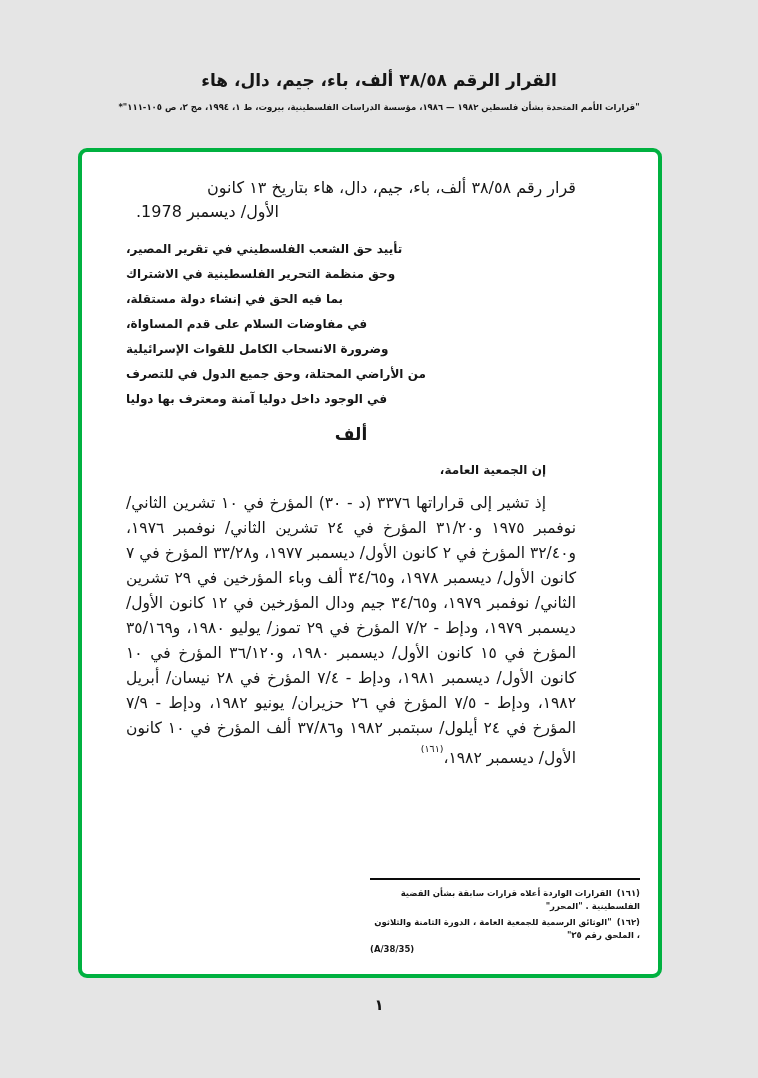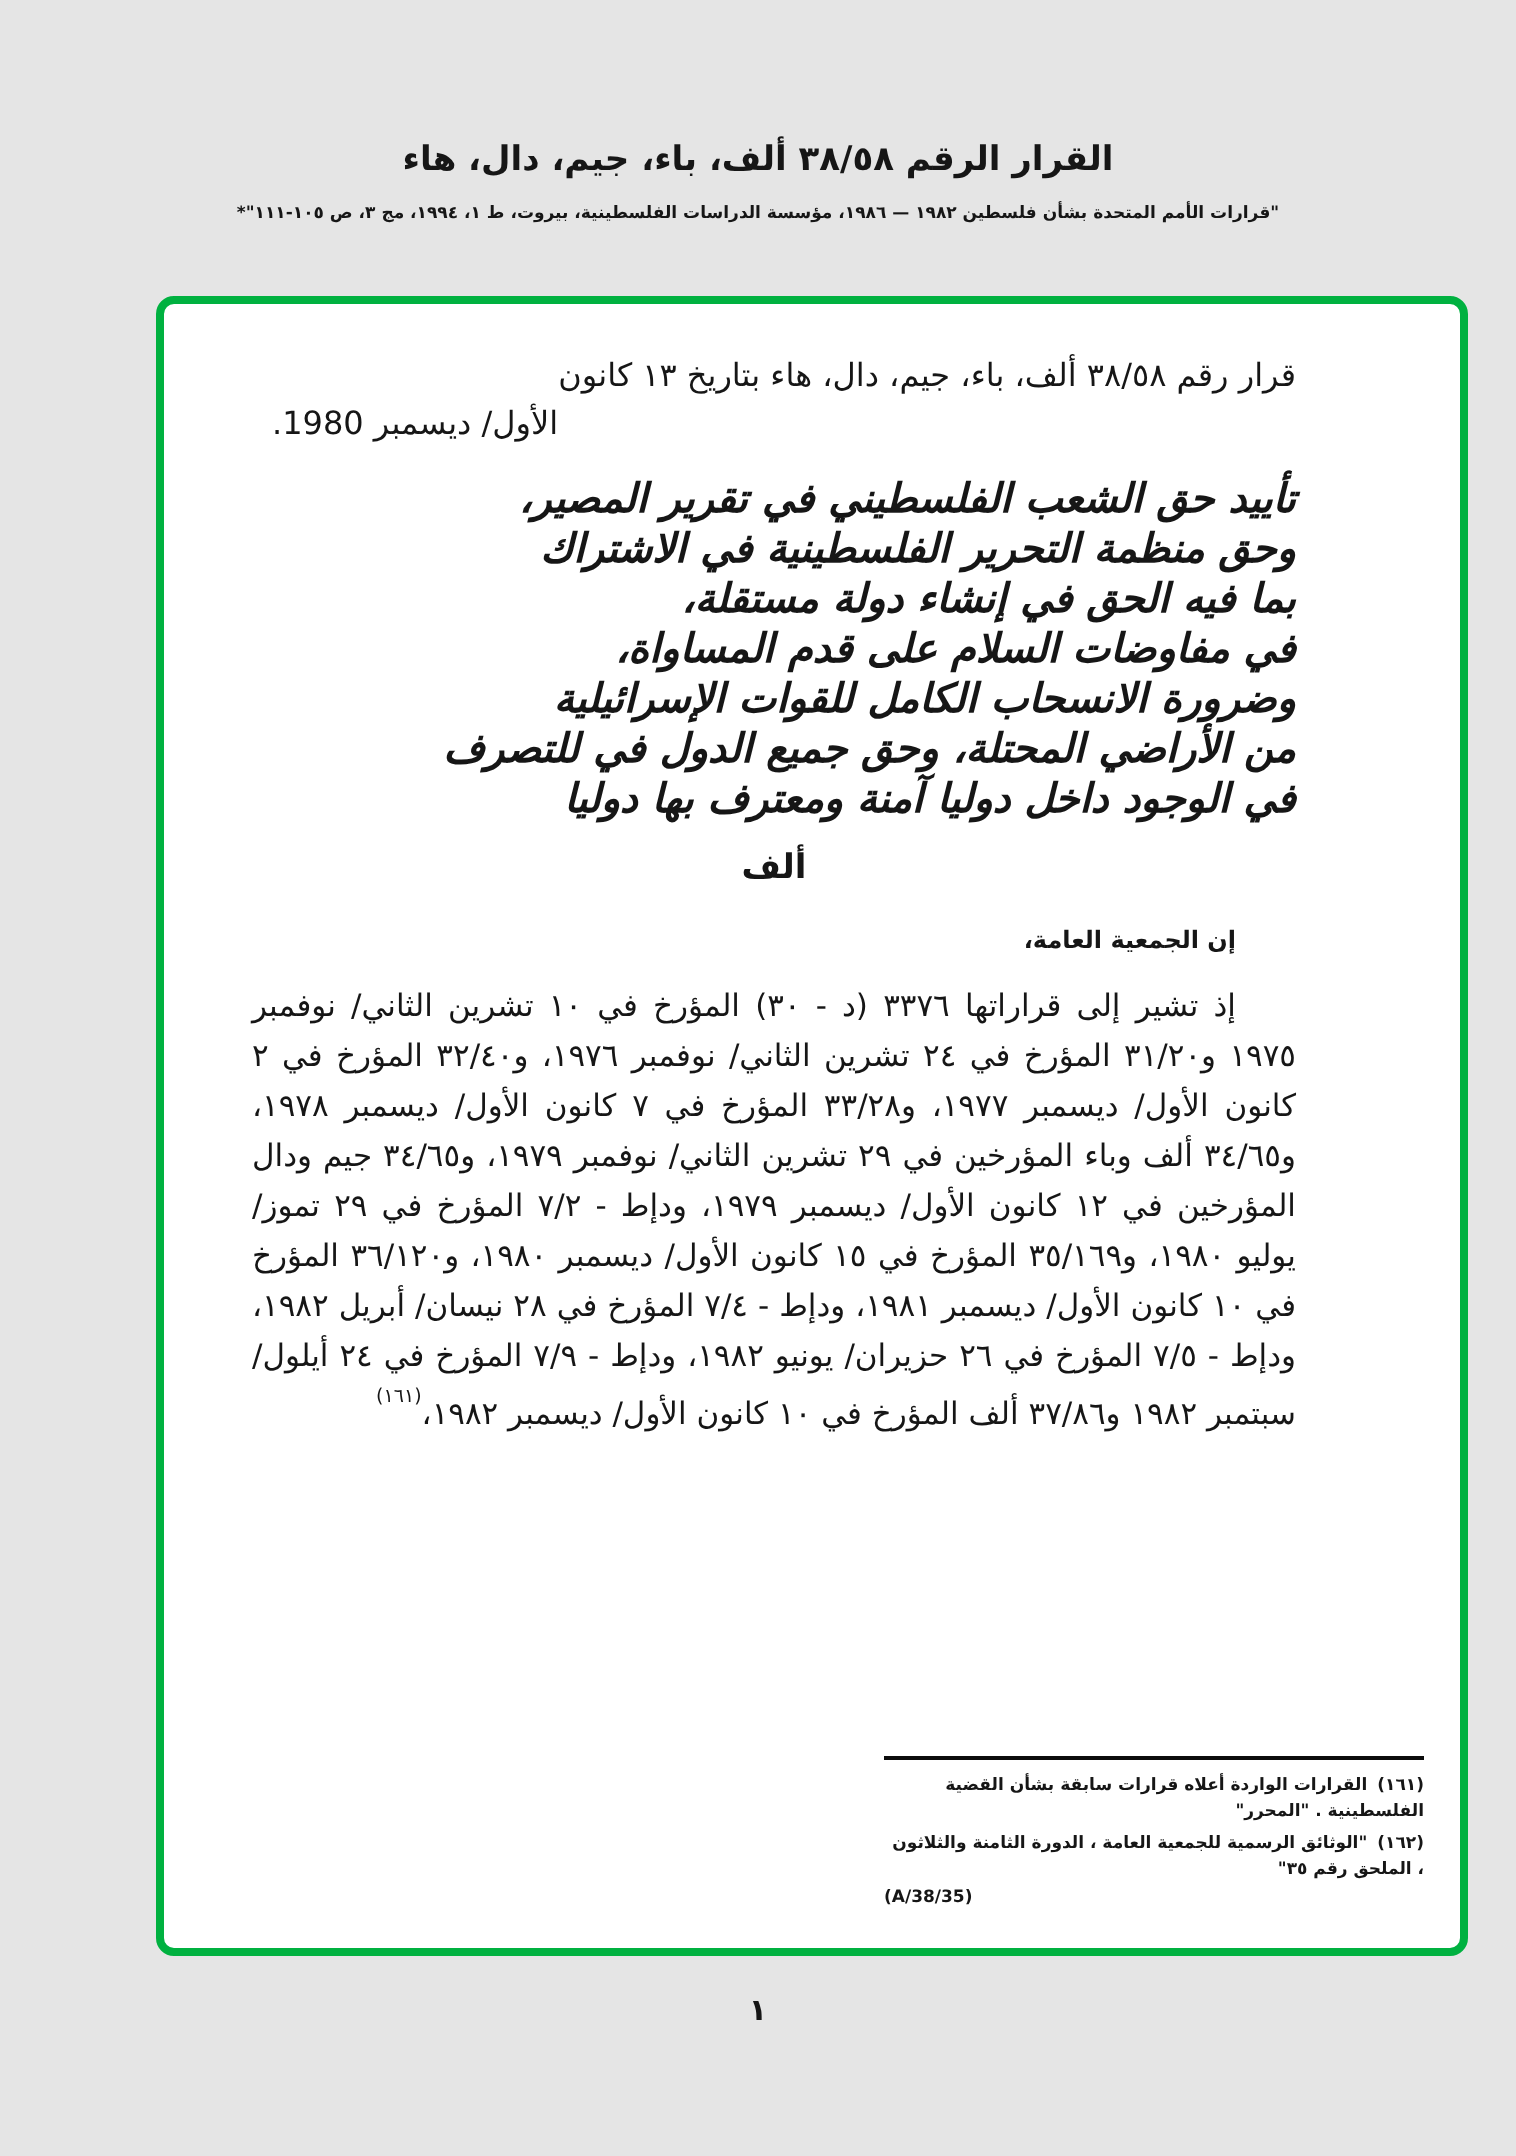--- a/index.html
+++ b/index.html
@@ -18,35 +18,35 @@
     text-align:center; font-size:17px; font-weight:bold;
   }
   .doc-citation {
     position:absolute; top:102px; left:0; right:0;
     text-align:center; font-size:8.5px; font-weight:bold;
     letter-spacing:0.1px;
   }
 
   .res-box {
     position:absolute; top:148px; left:78px;
-    width:656px; height:830px;
+    width:584px; height:830px;
     border:4px solid #00b140; border-radius:9px;
     background:#ffffff;
   }
   .res-content {
     position:absolute; top:0; right:0; left:0;
     padding:24px 82px 0 44px;
   }
 
   .rh-line1 { text-align:right; font-size:16px; line-height:24px; }
   .rh-line2 { text-align:left; padding-left:10px; font-size:16px; line-height:24px; }
 
   .preamble {
-    margin-top:13px; text-align:right;
-    font-weight:bold; font-size:20px; line-height:25px;font-style:italic;
+    margin-top:13px; text-align:left;
+    font-weight:bold; font-size:12px; line-height:25px;
   }
   .section-head {
     margin-top:12px; text-align:center;
     font-weight:bold; font-size:17px;
   }
 
   .para-lead {
     margin-top:14px; text-indent:30px; text-align:right;
     font-weight:bold; font-size:12px; line-height:25px;
   }
@@ -83,21 +83,21 @@
 
   <h1 class="doc-title">القرار الرقم ٣٨/٥٨ ألف، باء، جيم، دال، هاء</h1>
 
   <div class="doc-citation">"قرارات الأمم المتحدة بشأن فلسطين ١٩٨٢ — ١٩٨٦، مؤسسة الدراسات الفلسطينية، بيروت، ط ١، ١٩٩٤، مج ٣، ص ١٠٥-١١١"*</div>
 
   <section class="res-box">
     <div class="res-content">
 
       <div>
         <div class="rh-line1">قرار رقم ٣٨/٥٨ ألف، باء، جيم، دال، هاء بتاريخ ١٣ كانون</div>
-        <div class="rh-line2">الأول/ ديسمبر 1980.</div>
+        <div class="rh-line2">الأول/ ديسمبر 1978.</div>
       </div>
 
       <div class="preamble">
         <div>تأييد حق الشعب الفلسطيني في تقرير المصير،</div>
         <div>وحق منظمة التحرير الفلسطينية في الاشتراك</div>
         <div>بما فيه الحق في إنشاء دولة مستقلة،</div>
         <div>في مفاوضات السلام على قدم المساواة،</div>
         <div>وضرورة الانسحاب الكامل للقوات الإسرائيلية</div>
         <div>من الأراضي المحتلة، وحق جميع الدول في للتصرف</div>
         <div>في الوجود داخل دوليا آمنة ومعترف بها دوليا</div>

